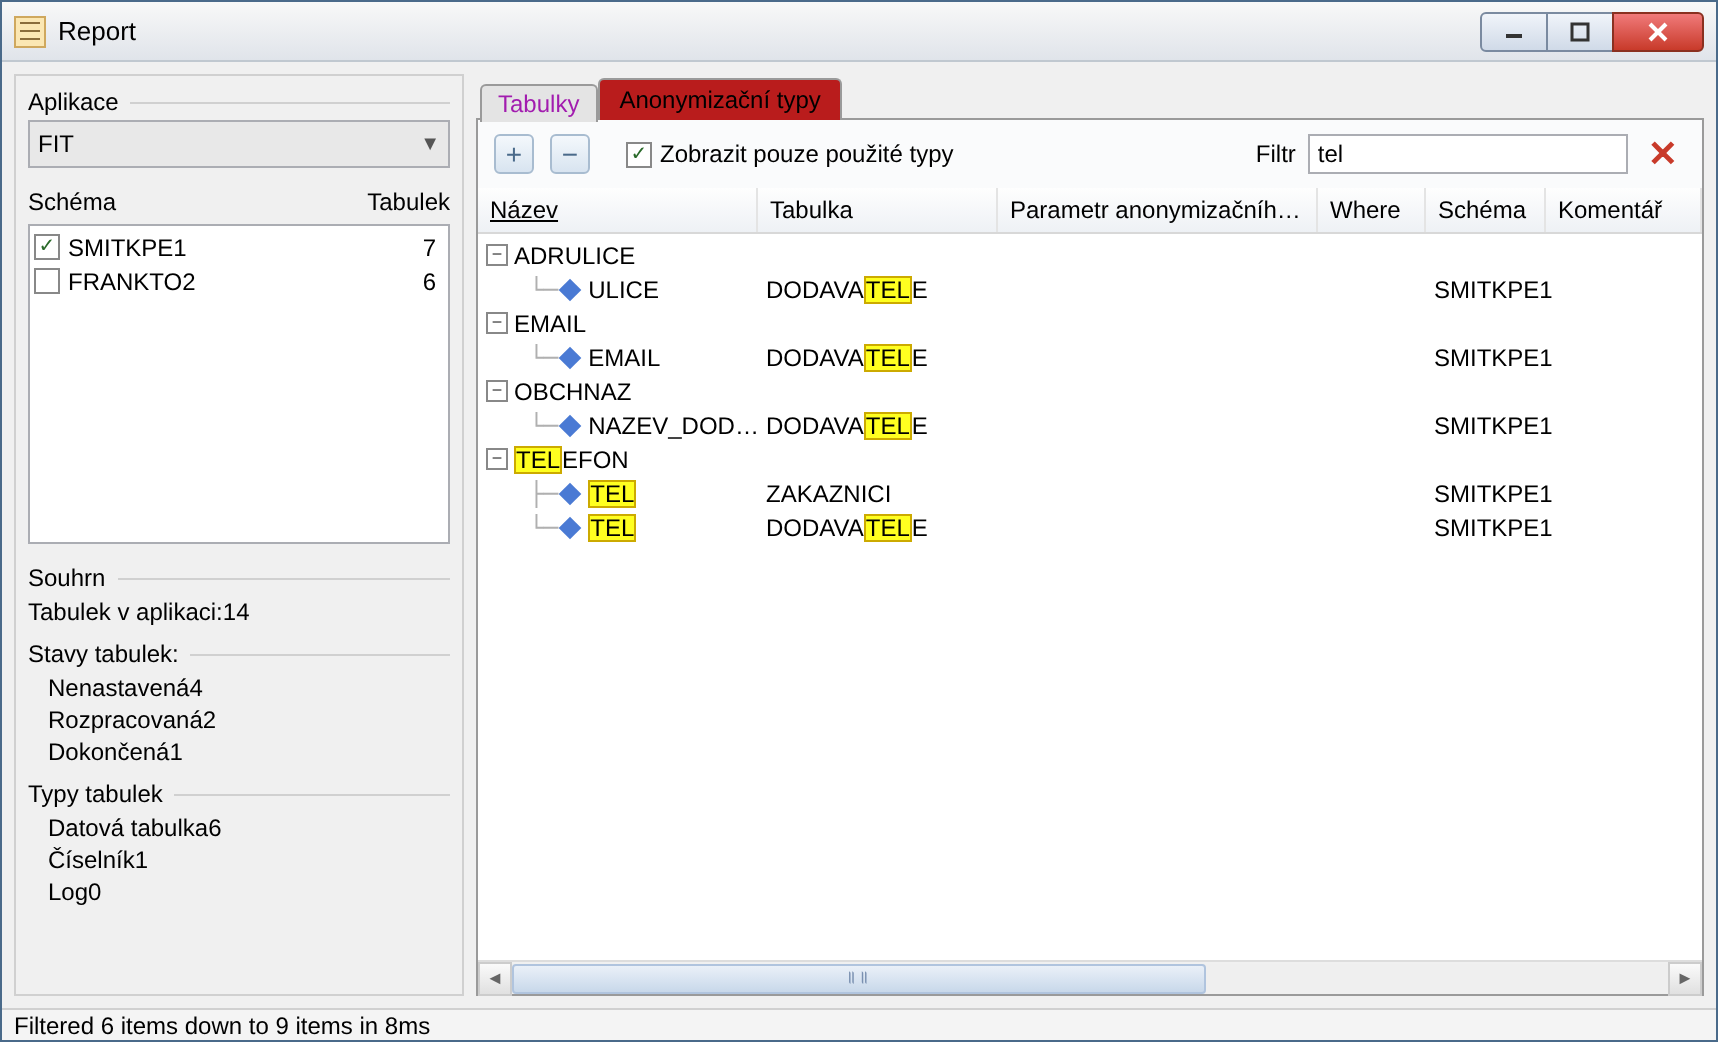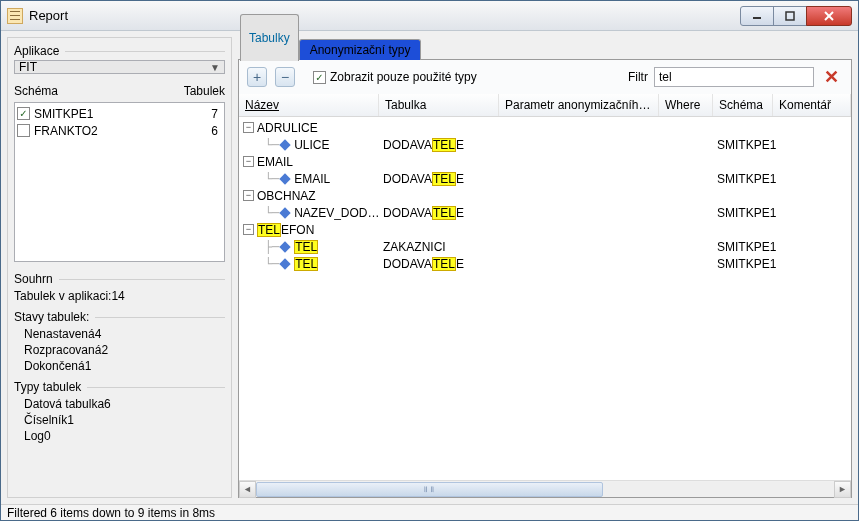--- a/index.html
+++ b/index.html
@@ -95,21 +95,21 @@
     justify-content: flex-end;
   }
   .group-label::after {
     content: "";
     flex: 1;
     height: 1px;
     background: #d0d0d0;
   }
   .combo {
     width: 100%;
-    height: 14px;
+    height: 24px;
     border: 1px solid #abadb3;
     background: #e8e8e8;
     display: flex;
     align-items: center;
     padding: 0 4px;
     justify-content: space-between;
     margin-bottom: 6px;
   }
   .combo-arrow { font-size: 10px; color: #555; }
   .schema-header {
@@ -165,27 +165,27 @@
     padding: 3px 10px;
     border-radius: 3px 3px 0 0;
     margin-right: 0px;
     position: relative;
     top: 1px;
     cursor: default;
     font-size: 12px;
   }
   .tab.inactive {
     background: #e4e4e4;
-    color: #0369a1;
+    color: #a21caf;
     top: 2px;
-    padding: 16px 8px;
+    padding: 2px 8px;
     z-index: 0;
   }
   .tab.active {
-    background: #1d4ed8;
+    background: #b91c1c;
     z-index: 2;
   }
   .tab-body {
     flex: 1;
     border: 1px solid #9a9a9a;
     background: #fff;
     display: flex;
     flex-direction: column;
     min-height: 0;
   }

